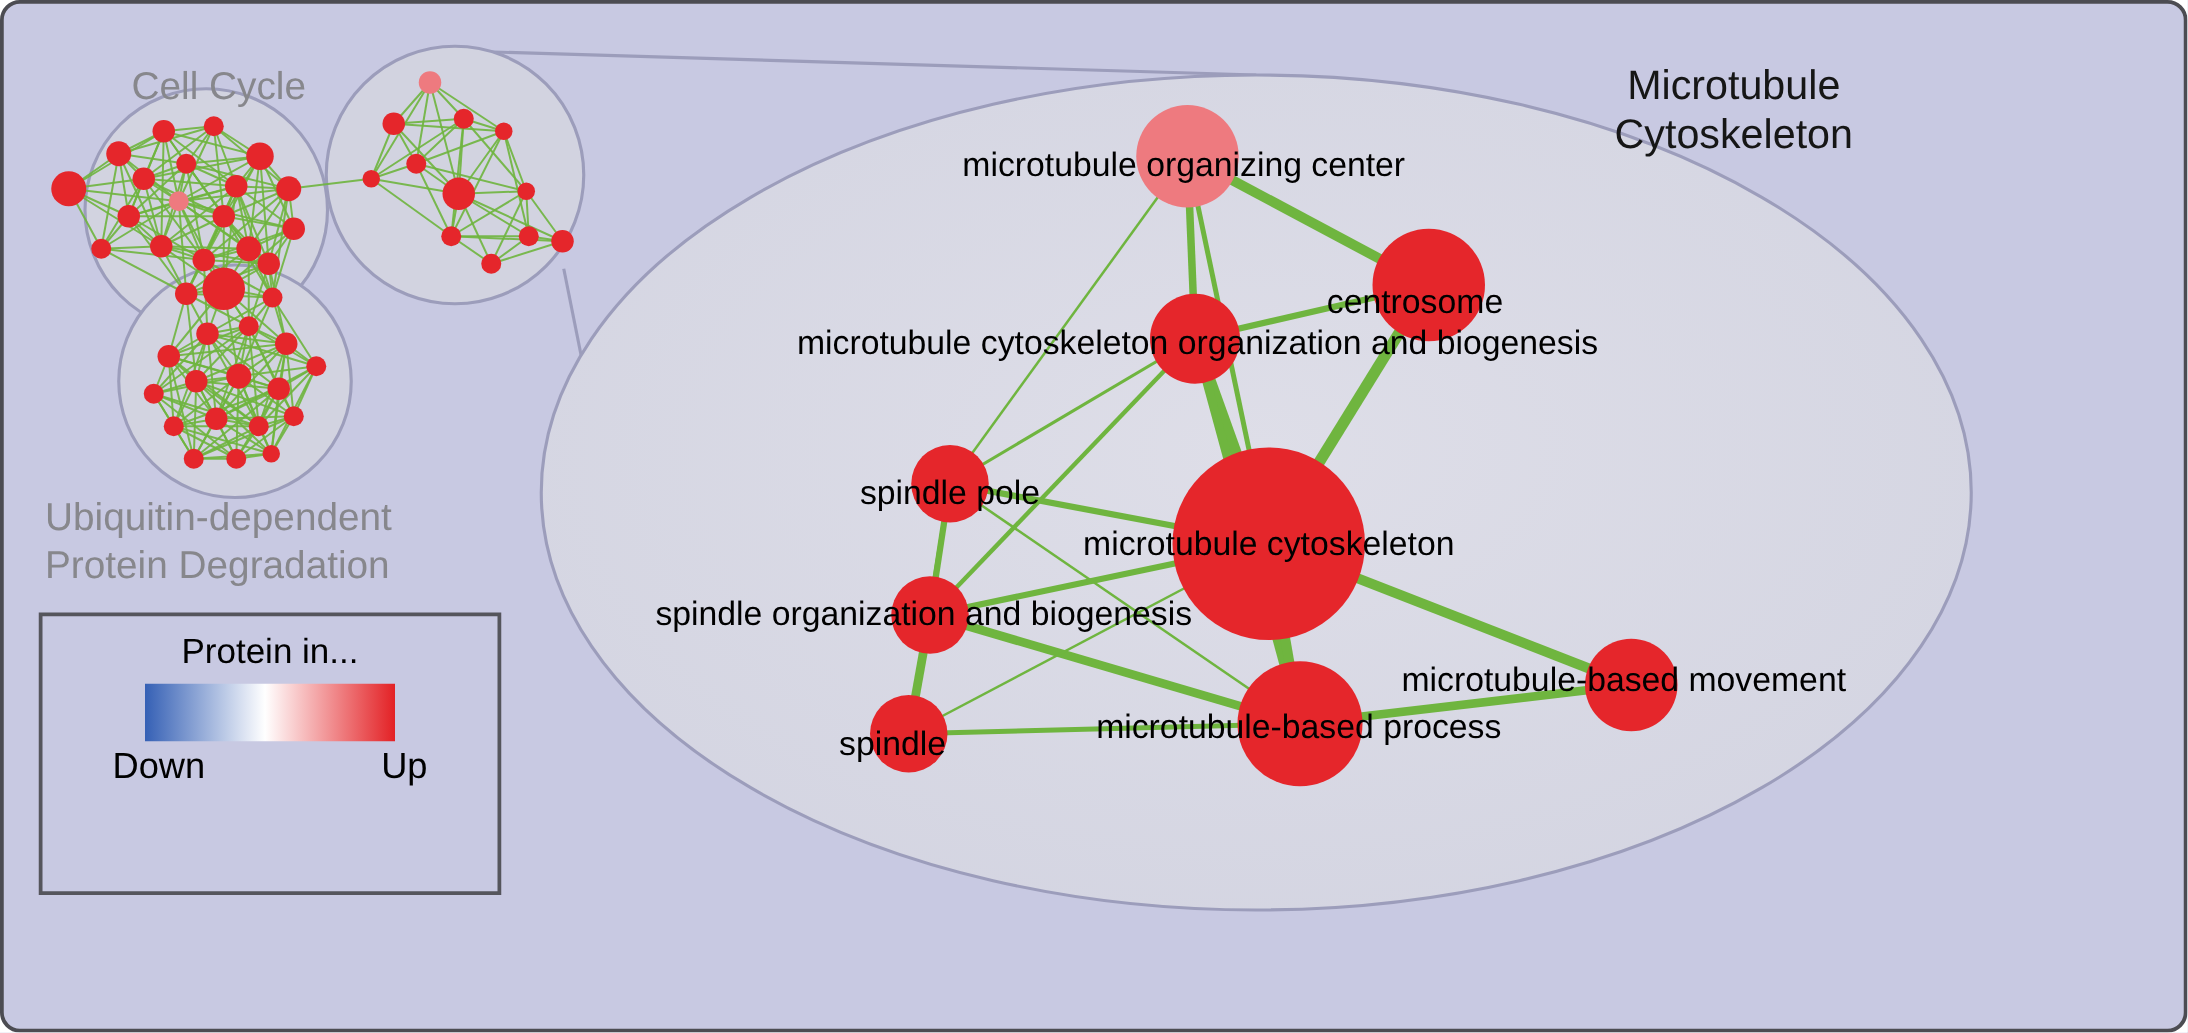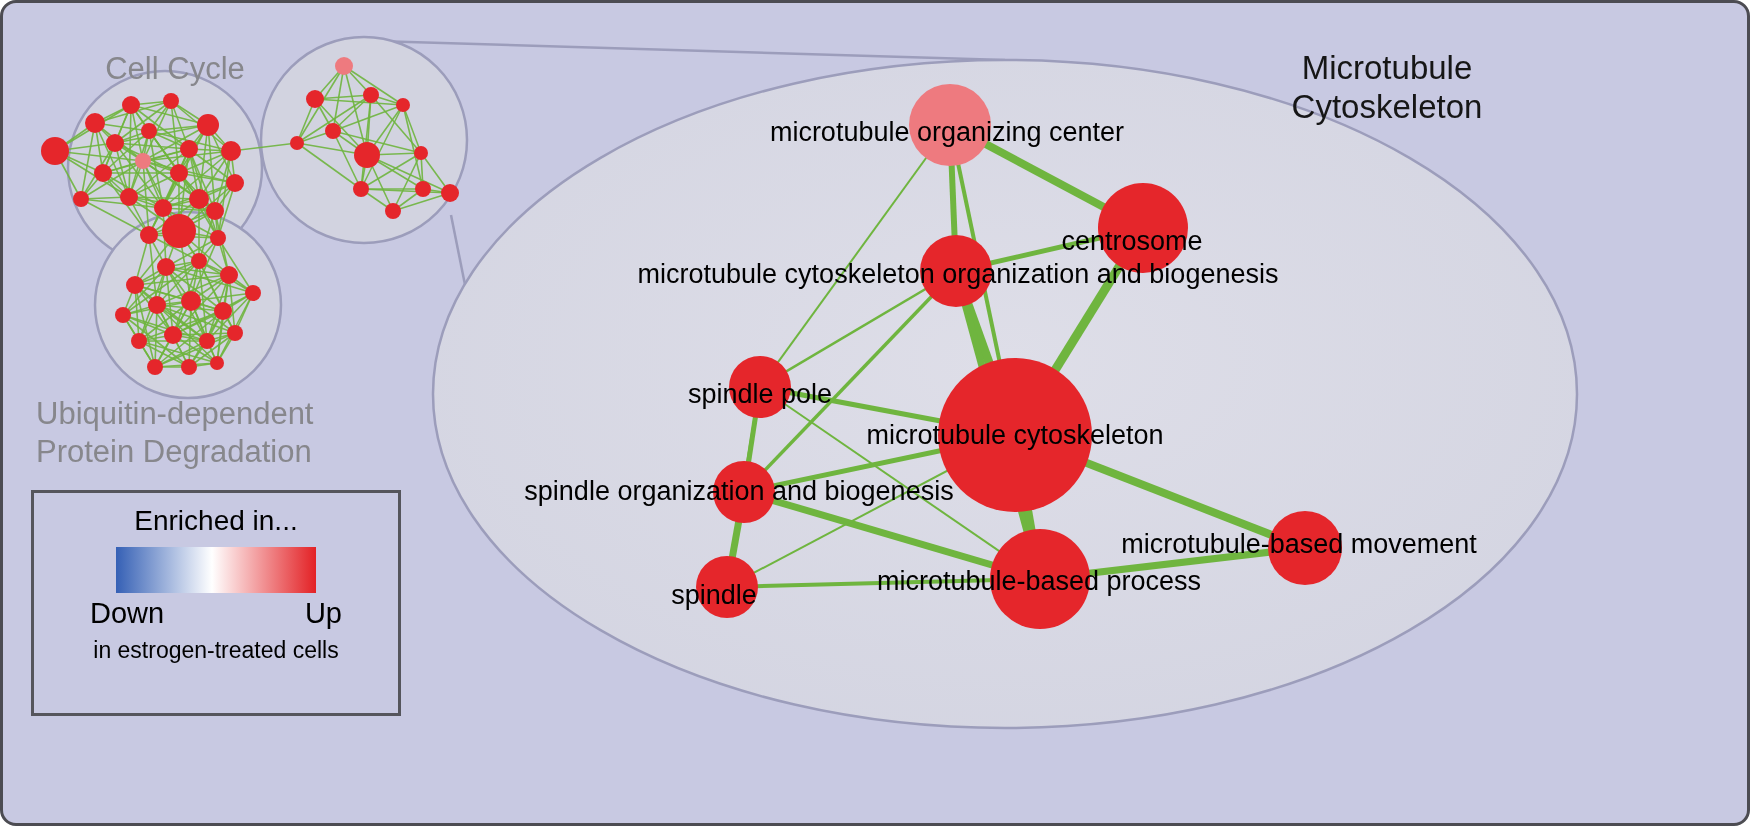--- a/index.html
+++ b/index.html
@@ -443,22 +443,21 @@
     <g id="layer-titles">
       <text class="gray-title" x="172" y="76" text-anchor="middle" font-size="31" fill="#87878c">Cell Cycle</text>
       <text class="black-title" x="1384" y="76" text-anchor="middle" font-size="33" fill="#161616">Microtubule</text>
       <text class="black-title" x="1384" y="115" text-anchor="middle" font-size="33" fill="#161616">Cytoskeleton</text>
       <text class="gray-title" x="33" y="421" text-anchor="start" font-size="31" fill="#87878c">Ubiquitin-dependent</text>
       <text class="gray-title" x="33" y="459" text-anchor="start" font-size="31" fill="#87878c">Protein Degradation</text>
     </g>
   </svg>
 
   <div class="legend">
-    <div class="legend-title">Enriched in...</div>
+    <div class="legend-title">Protein in...</div>
     <div class="legend-gradient" id="legend-gradient" style="background: linear-gradient(to right, rgb(53, 96, 181), rgb(255, 255, 255) 48%, rgb(227, 33, 37));"></div>
     <div class="legend-updown">
       <span>Down</span>
       <span>Up</span>
     </div>
-    <div class="legend-caption">in estrogen-treated cells</div>
   </div>
 
 </div>
 
 </body></html>

